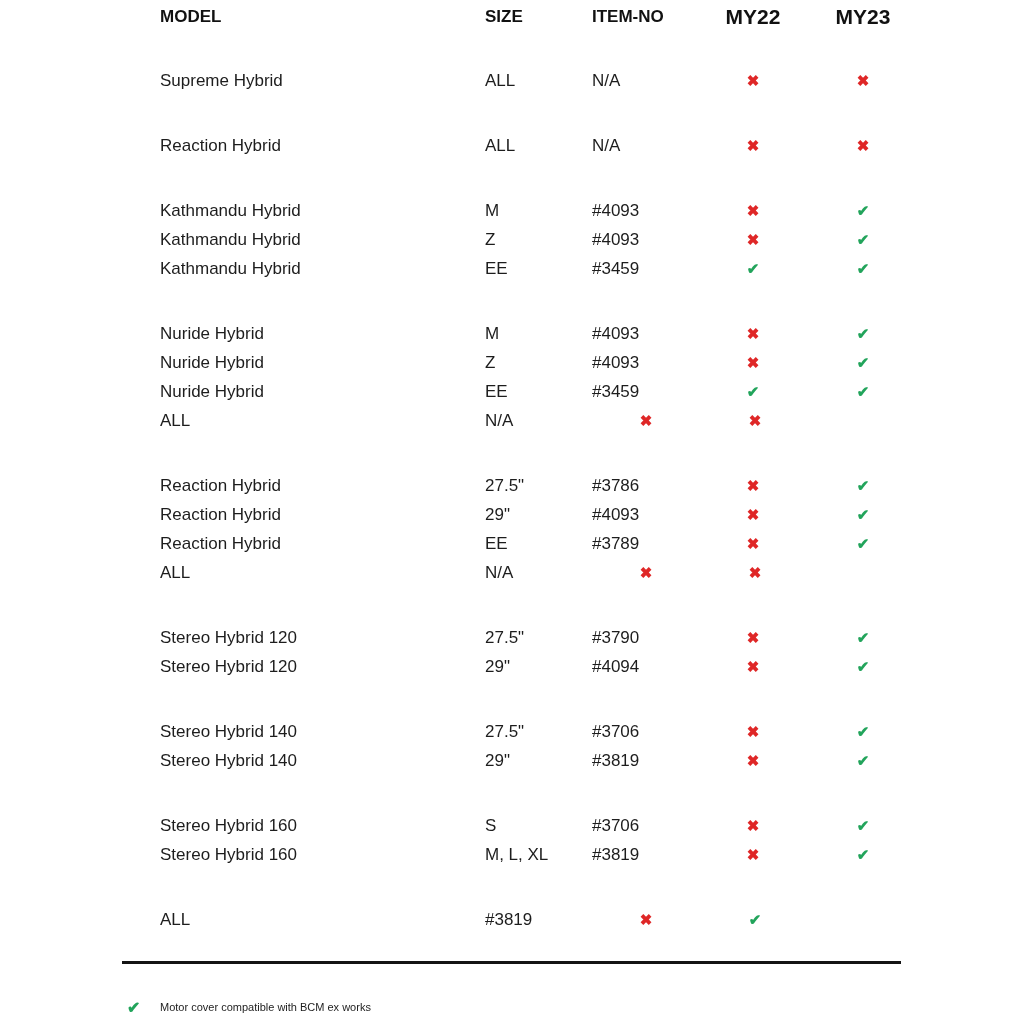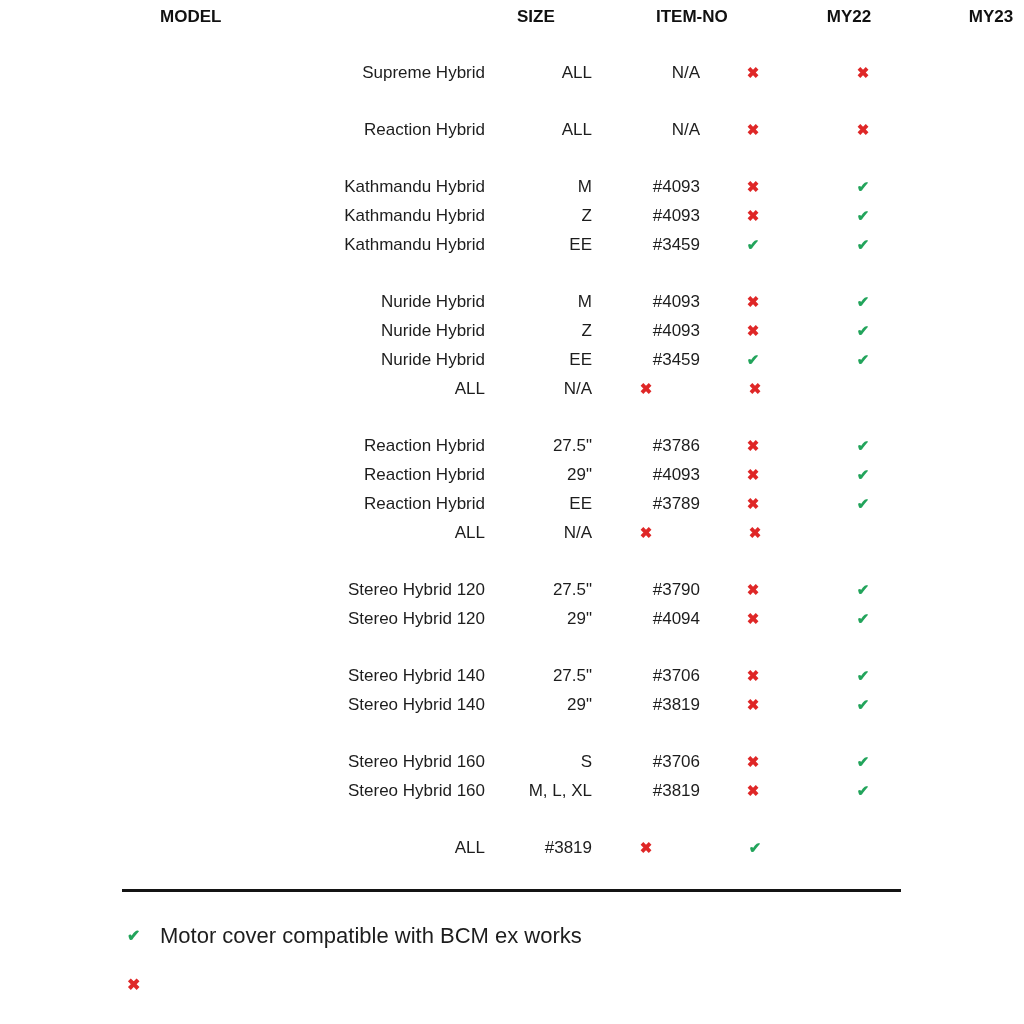--- a/index.html
+++ b/index.html
@@ -14,48 +14,48 @@
 
   
   .t-row {
     display: grid;
     grid-template-columns: 325px 107px 108px 106px 110px;
     padding-left: 160px;
     height: 29px;
     align-items: center;
     font-size: 17px;
   }
-  .t-head { height: 26px; font-weight: bold; color: #111111; padding-top: 4px; gap: 32px; }
+  .t-head { height: 26px; font-weight: bold; color: #111111; padding-top: 4px; }
   .cell { white-space: nowrap; }
   .cell.mark { display: flex; justify-content: center; align-items: center; }
   .cell.my23 { padding-left: 4px; }
-  .t-head .cell.mark { font-size: 17px; }
-
-  .group { margin-top: 28px; text-align: right; }
+  .t-head .cell.mark { font-size: 21px; }
+
+  .group { margin-top: 36px; }
 
   .mark-glyph { font-size: 15px; line-height: 1; font-weight: bold; }
   .mark-check { color: var(--check-color, #22a45b); }
   .mark-cross { color: var(--cross-color, #e02424); }
 
   
   .divider {
     margin: 27px 0 0 122px;
     width: 779px;
     height: 3px;
     background: #141414;
   }
 
   
   .legend { padding-left: 127px; margin-top: 30px; }
   .legend-item { display: flex; align-items: flex-start; }
   .legend-item + .legend-item { margin-top: 22px; }
   .legend-mark { width: 33px; flex: 0 0 33px; padding-top: 5px; }
   .legend-mark .mark-glyph { font-size: 16px; }
   .legend-text {
-    font-size: 22px;
+    font-size: 11px;
     line-height: 27px;
     max-width: 742px;
   }
 </style>
 </head>
 <body>
 
 <div class="page">
 
   <div class="t-row t-head">

